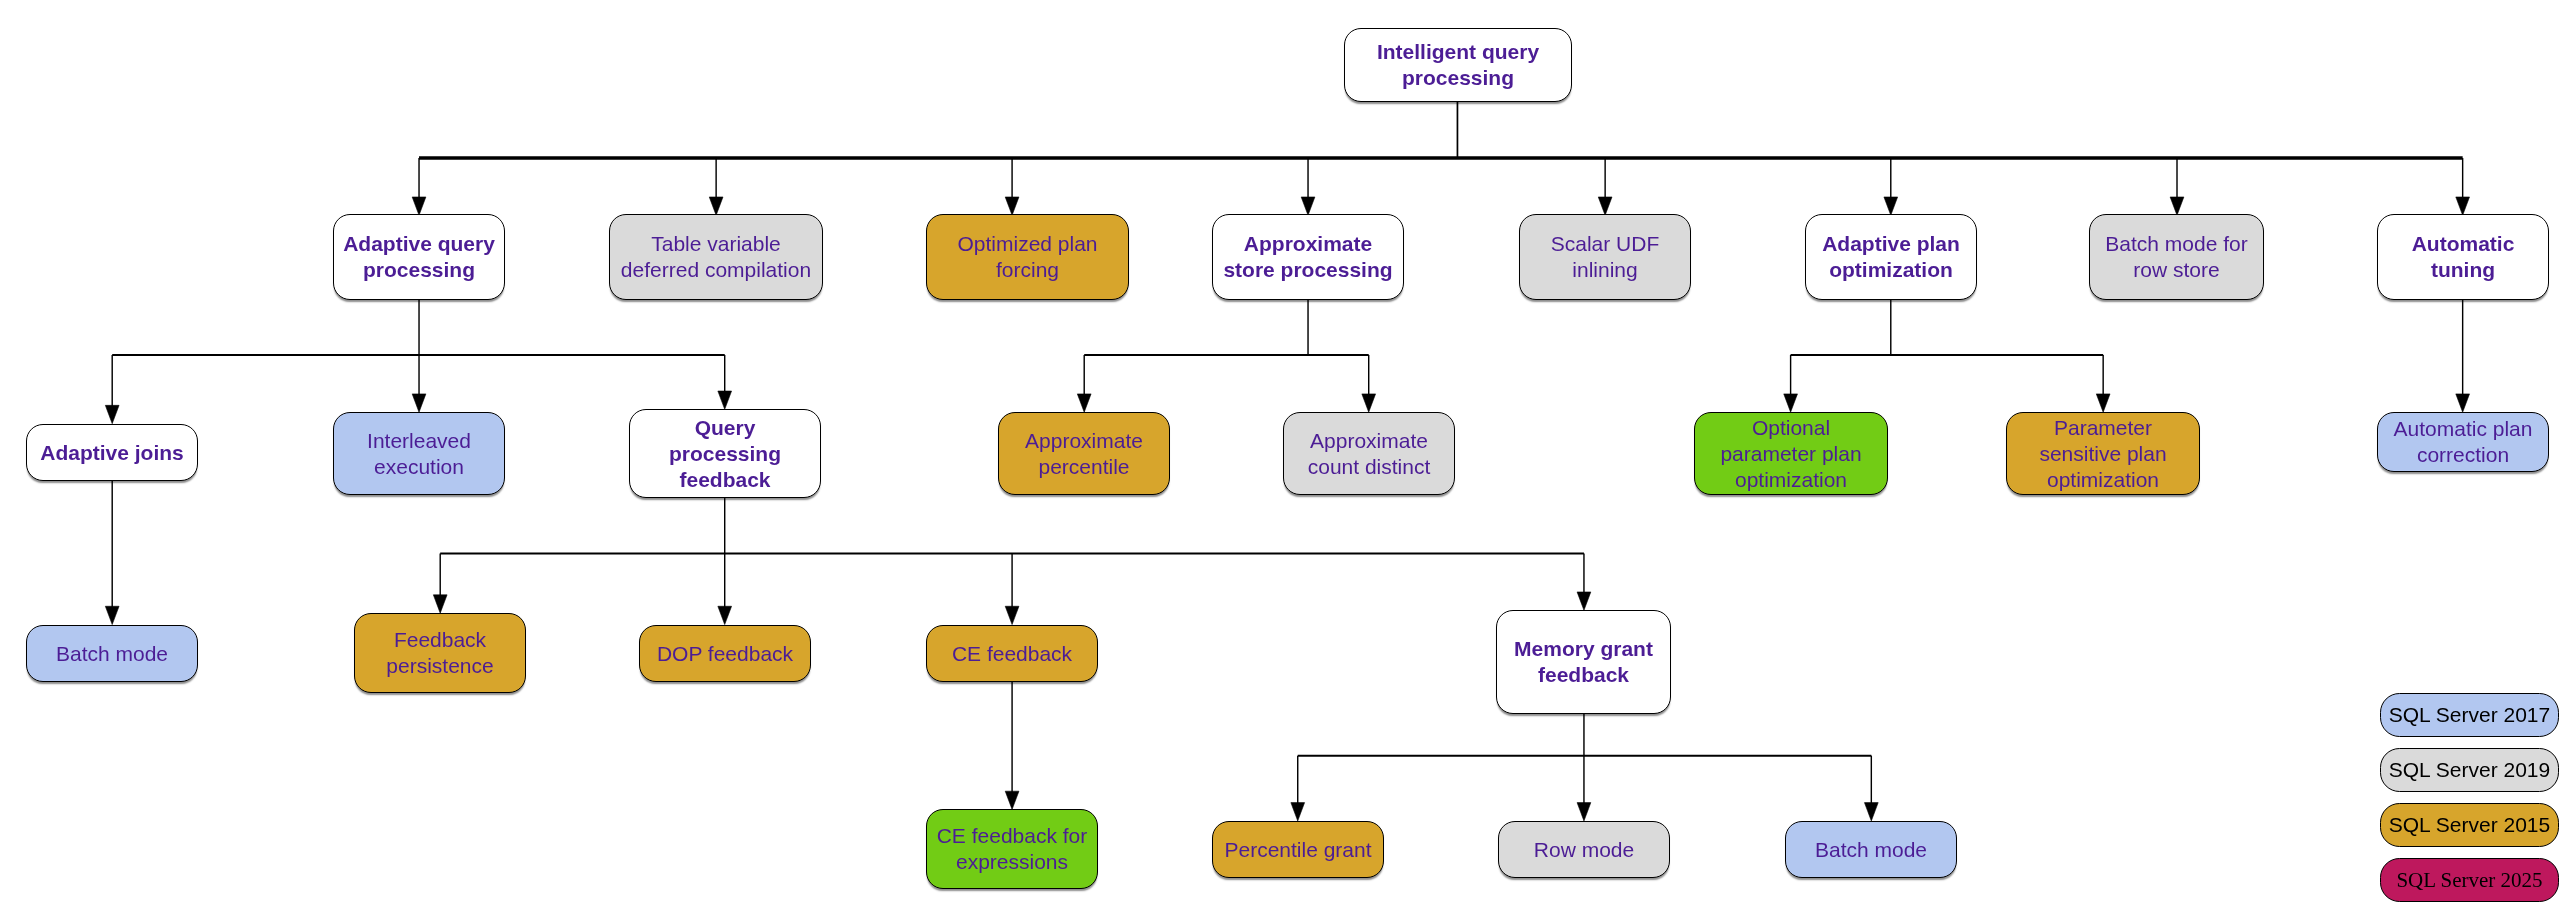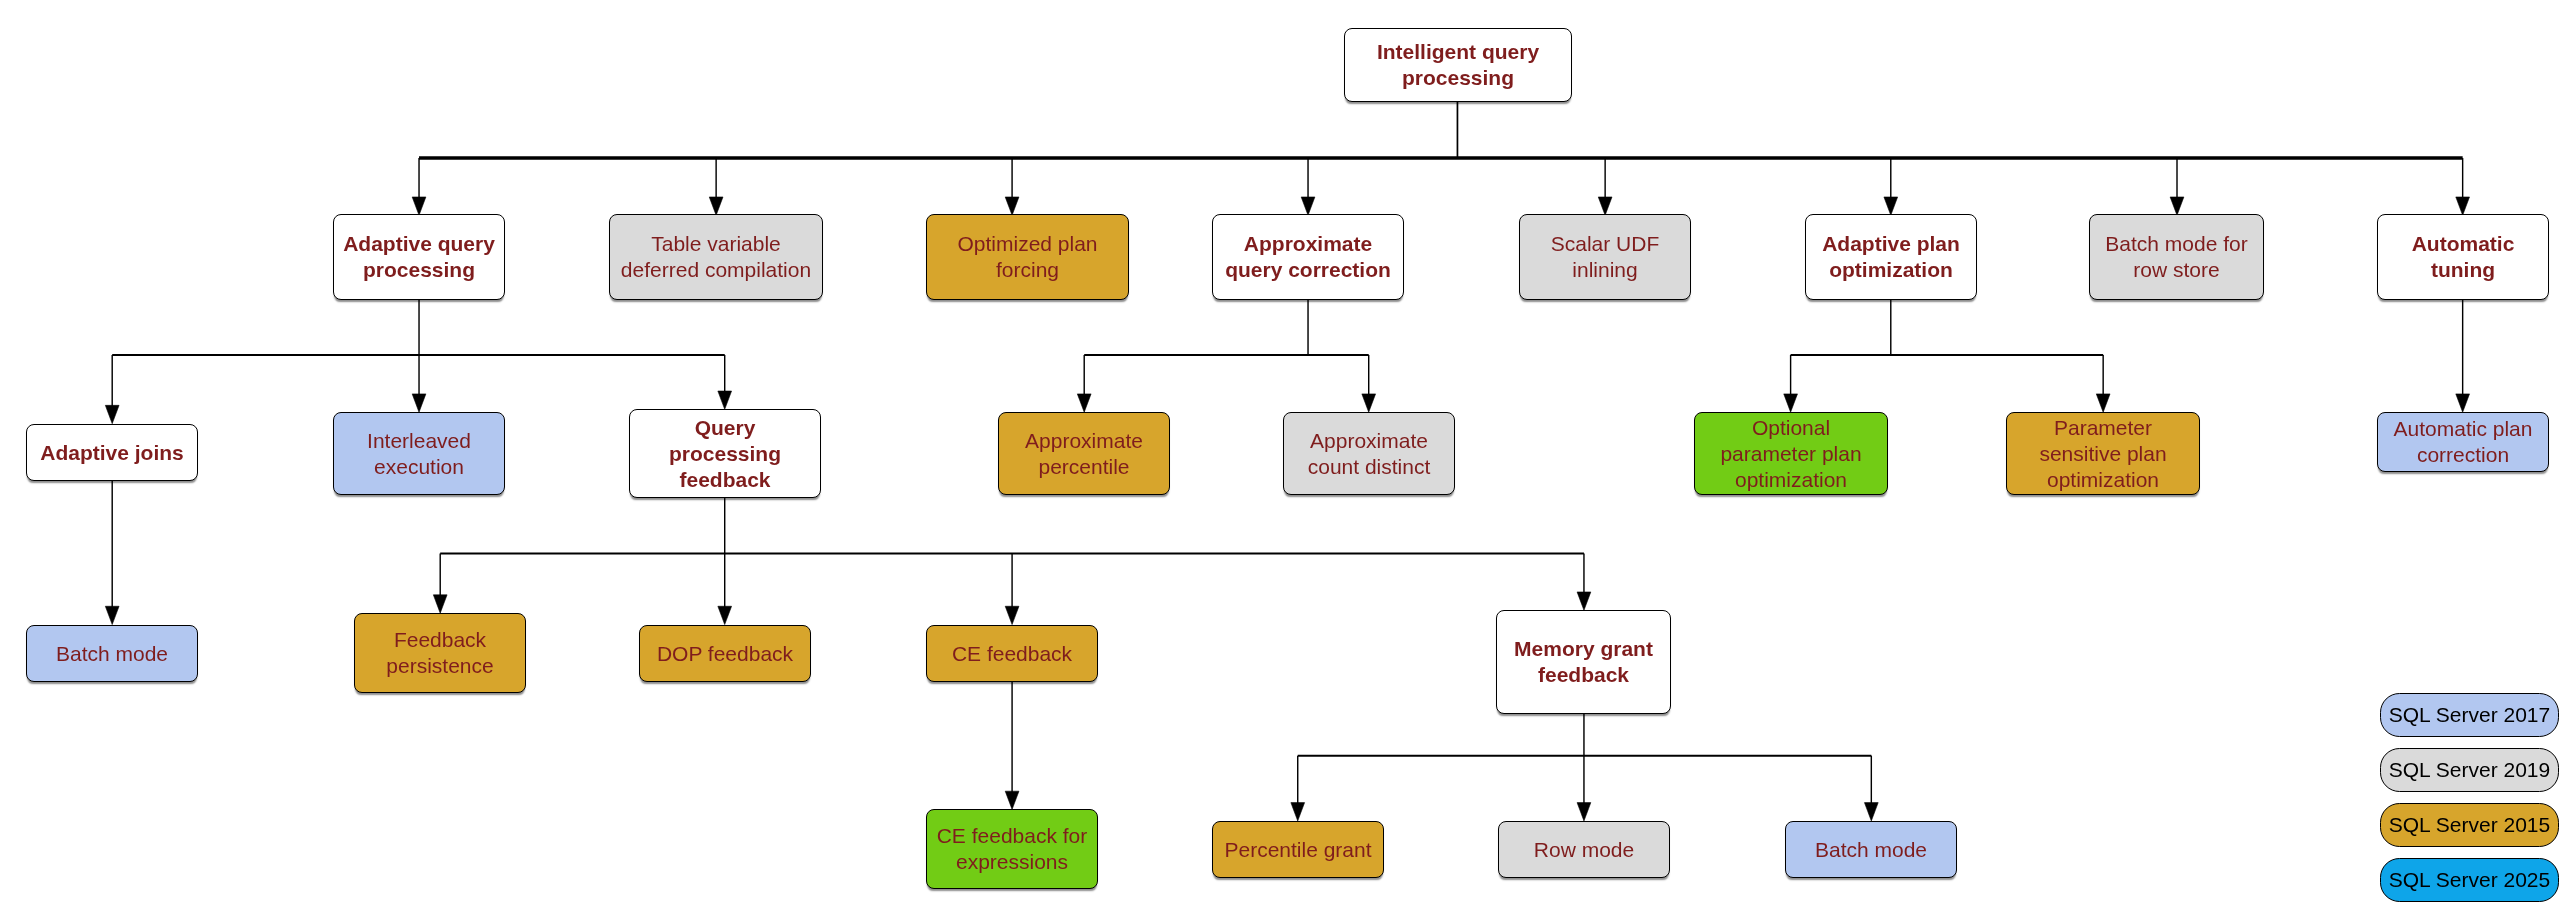--- a/index.html
+++ b/index.html
@@ -6,23 +6,23 @@
   #canvas{
     position:relative;
     width:2576px;height:916px;
     background:#ffffff;
     font-family:"Liberation Sans", sans-serif;
     overflow:hidden;
   }
   #wires{position:absolute;left:0;top:0;width:2576px;height:916px;}
   .node{
     position:absolute;box-sizing:border-box;
-    border:1.7px solid #000;border-radius:8px;
+    border:1.7px solid #000;border-radius:17px;
     display:flex;align-items:center;justify-content:center;
-    text-align:center;color:#7f1d1d;
+    text-align:center;color:#4c1d95;
     font-size:21px;line-height:26px;font-weight:400;
     padding:1px 8px;
     box-shadow:0 2.9px 1.7px -1.7px rgba(0,0,0,0.45);
     background:#fff;
   }
   .node.parent{font-weight:bold;}
   .pill{
     position:absolute;box-sizing:border-box;
     width:179px;height:44px;
     border:1.7px solid #000;border-radius:19.5px;
@@ -172,21 +172,21 @@
   <div class="node parent" id="n-aqp" style="background: rgb(255, 255, 255);">
       <span>Adaptive query processing</span>
     </div>
   <div class="node" id="n-tvdc" style="background: rgb(218, 218, 218);">
       <span>Table variable deferred compilation</span>
     </div>
   <div class="node" id="n-opf" style="background: rgb(215, 165, 44);">
       <span>Optimized plan forcing</span>
     </div>
   <div class="node parent" id="n-axqp" style="background: rgb(255, 255, 255);">
-      <span>Approximate query correction</span>
+      <span>Approximate store processing</span>
     </div>
   <div class="node" id="n-sudf" style="background: rgb(218, 218, 218);">
       <span>Scalar UDF inlining</span>
     </div>
   <div class="node parent" id="n-apo" style="background: rgb(255, 255, 255);">
       <span>Adaptive plan optimization</span>
     </div>
   <div class="node" id="n-bmrs" style="background: rgb(218, 218, 218);">
       <span>Batch mode for row store</span>
     </div>
@@ -250,18 +250,18 @@
 
   <div class="pill" id="lg-2017" style="background: rgb(178, 199, 240);">
       <span>SQL Server 2017</span>
     </div>
   <div class="pill" id="lg-2019" style="background: rgb(218, 218, 218);">
       <span>SQL Server 2019</span>
     </div>
   <div class="pill" id="lg-2022" style="background: rgb(215, 165, 44);">
       <span>SQL Server 2015</span>
     </div>
-  <div class="pill" id="lg-2025" style="background: #0ea5e9;">
+  <div class="pill" id="lg-2025" style="background: #be185d; font-family: Liberation Serif, serif;">
       <span>SQL Server 2025</span>
     </div>
 
 </div>
 
 
 </body></html>

